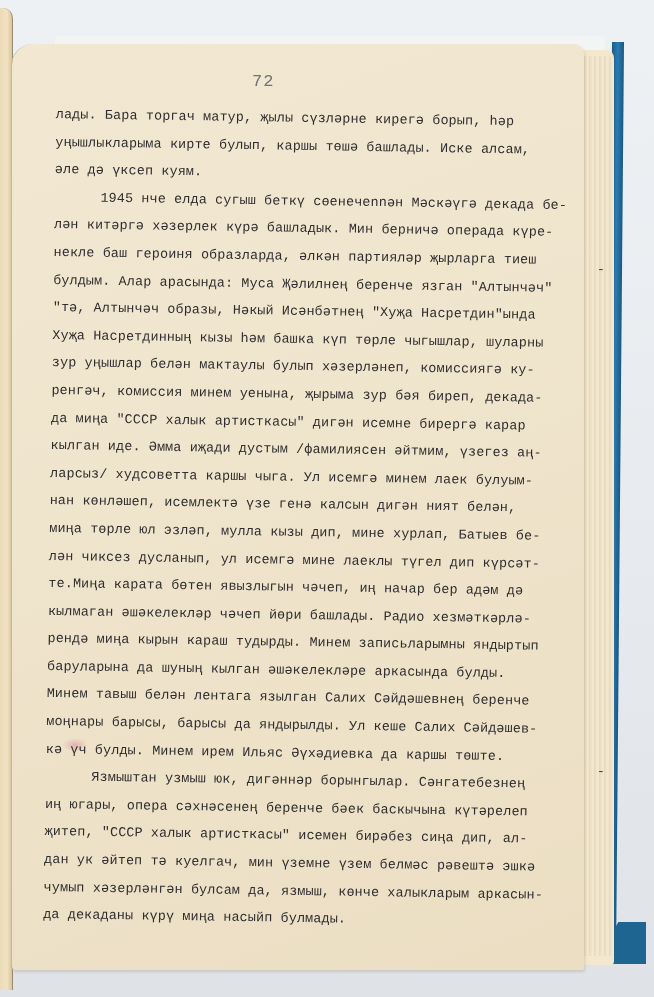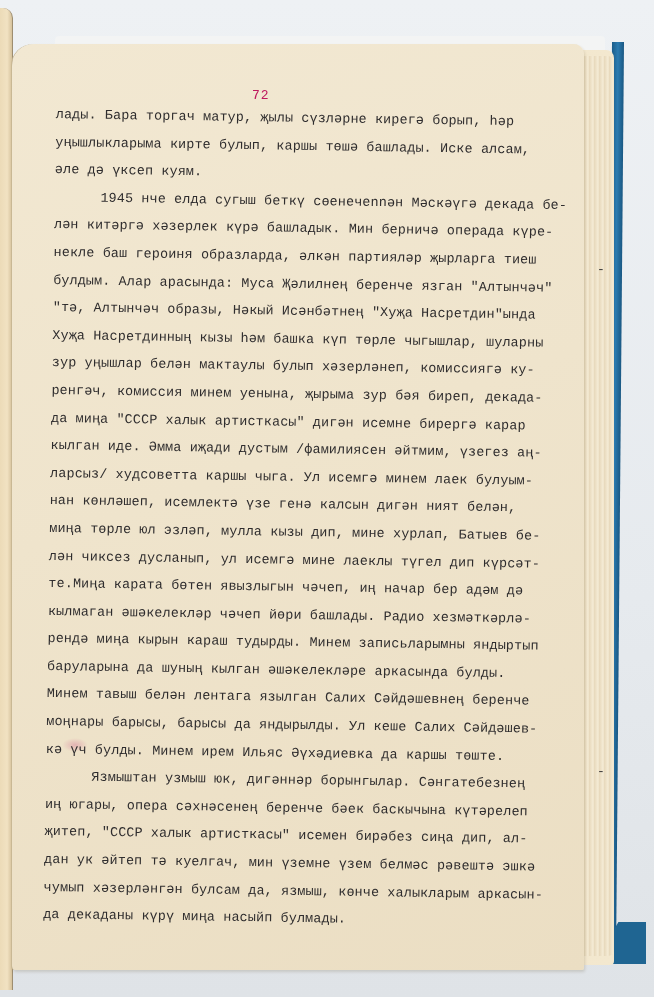--- a/index.html
+++ b/index.html
@@ -43,22 +43,22 @@
       background: repeating-linear-gradient(90deg, #eadcc0 0px, #f5ecd6 3px, #e4d4b5 5px);
       border-radius: 0 6px 6px 0;
     }
     .page {
       position: absolute; left: 12px; top: 44px; width: 572px; height: 926px;
       background: linear-gradient(160deg, #f2e8d2 0%, #efe4cc 45%, #ebdec3 100%);
       border-radius: 22px 10px 2px 4px;
       box-shadow: -1px 0 0 #c9b894, 1px 2px 3px rgba(90,70,40,0.18);
     }
     .page-number {
-      position: absolute; left: 252px; top: 88px;
-      font-size: 13px; color: #be185d; letter-spacing: 1px;
+      position: absolute; left: 252px; top: 72px;
+      font-size: 17px; color: #737373; letter-spacing: 1px;
     }
     .typed-text {
       position: absolute; left: 56px; top: 101px; width: 520px;
       font-size: 13.4px; line-height: 27.6px; color: #2f2d2e;
       letter-spacing: 0.15px;
       transform: rotate(0.9deg); transform-origin: 0 0;
     }
     .typed-line { white-space: pre; display: block; }
     .indent { padding-left: 46px; }
     .margin-dash {

